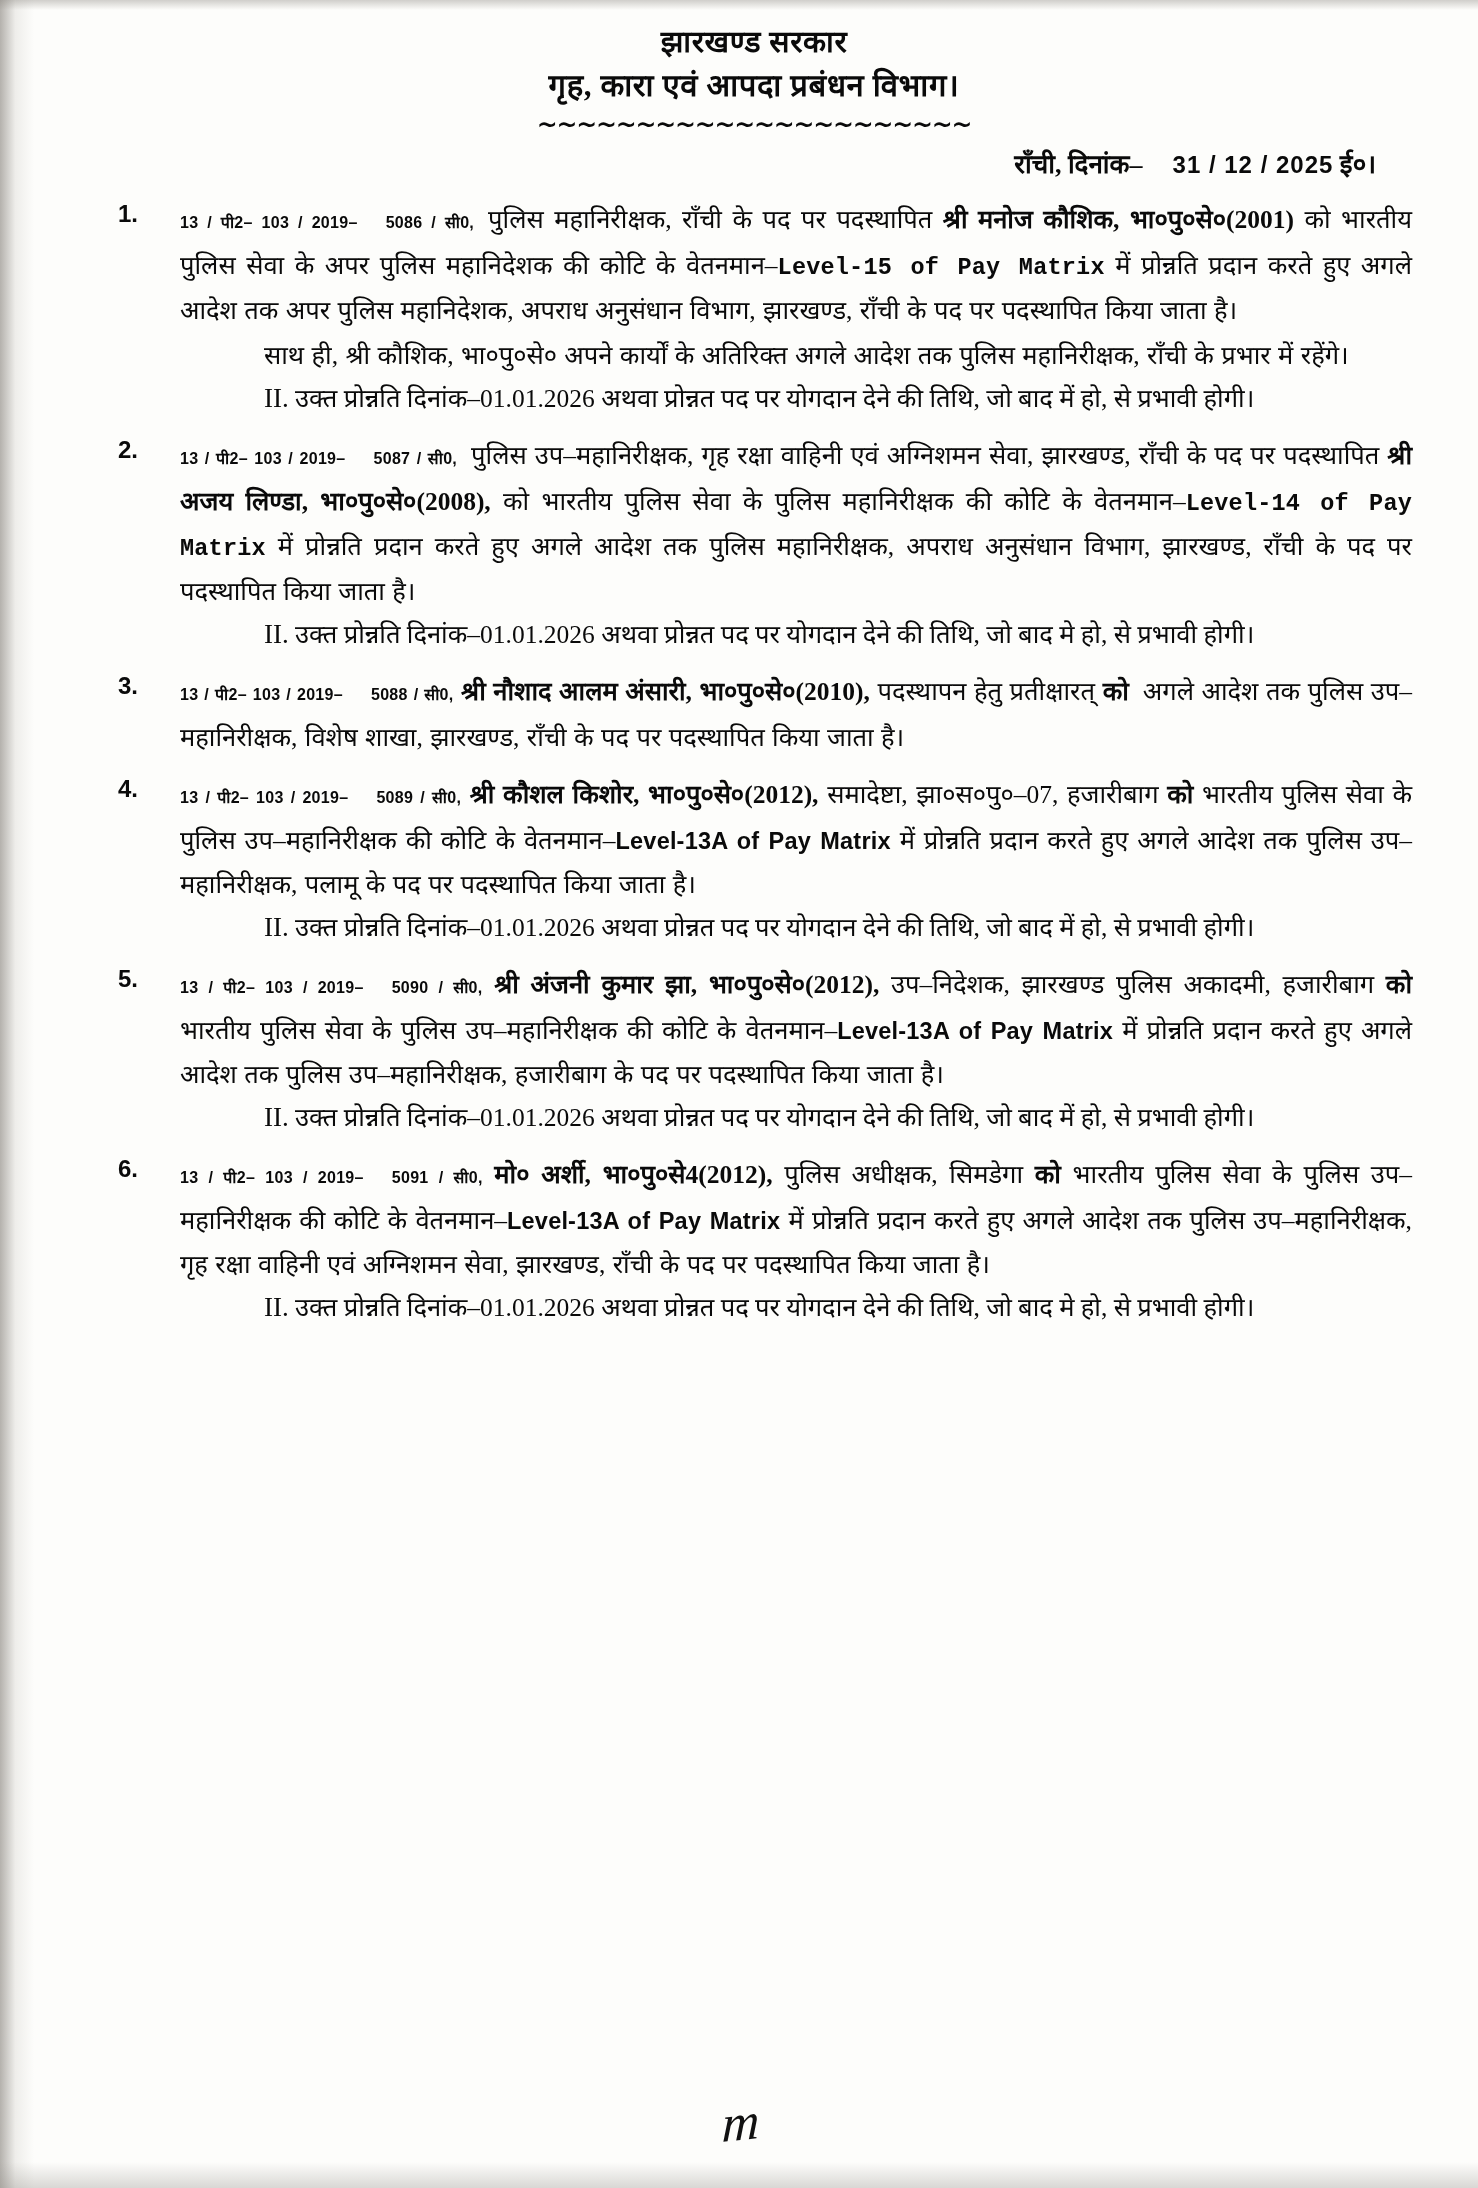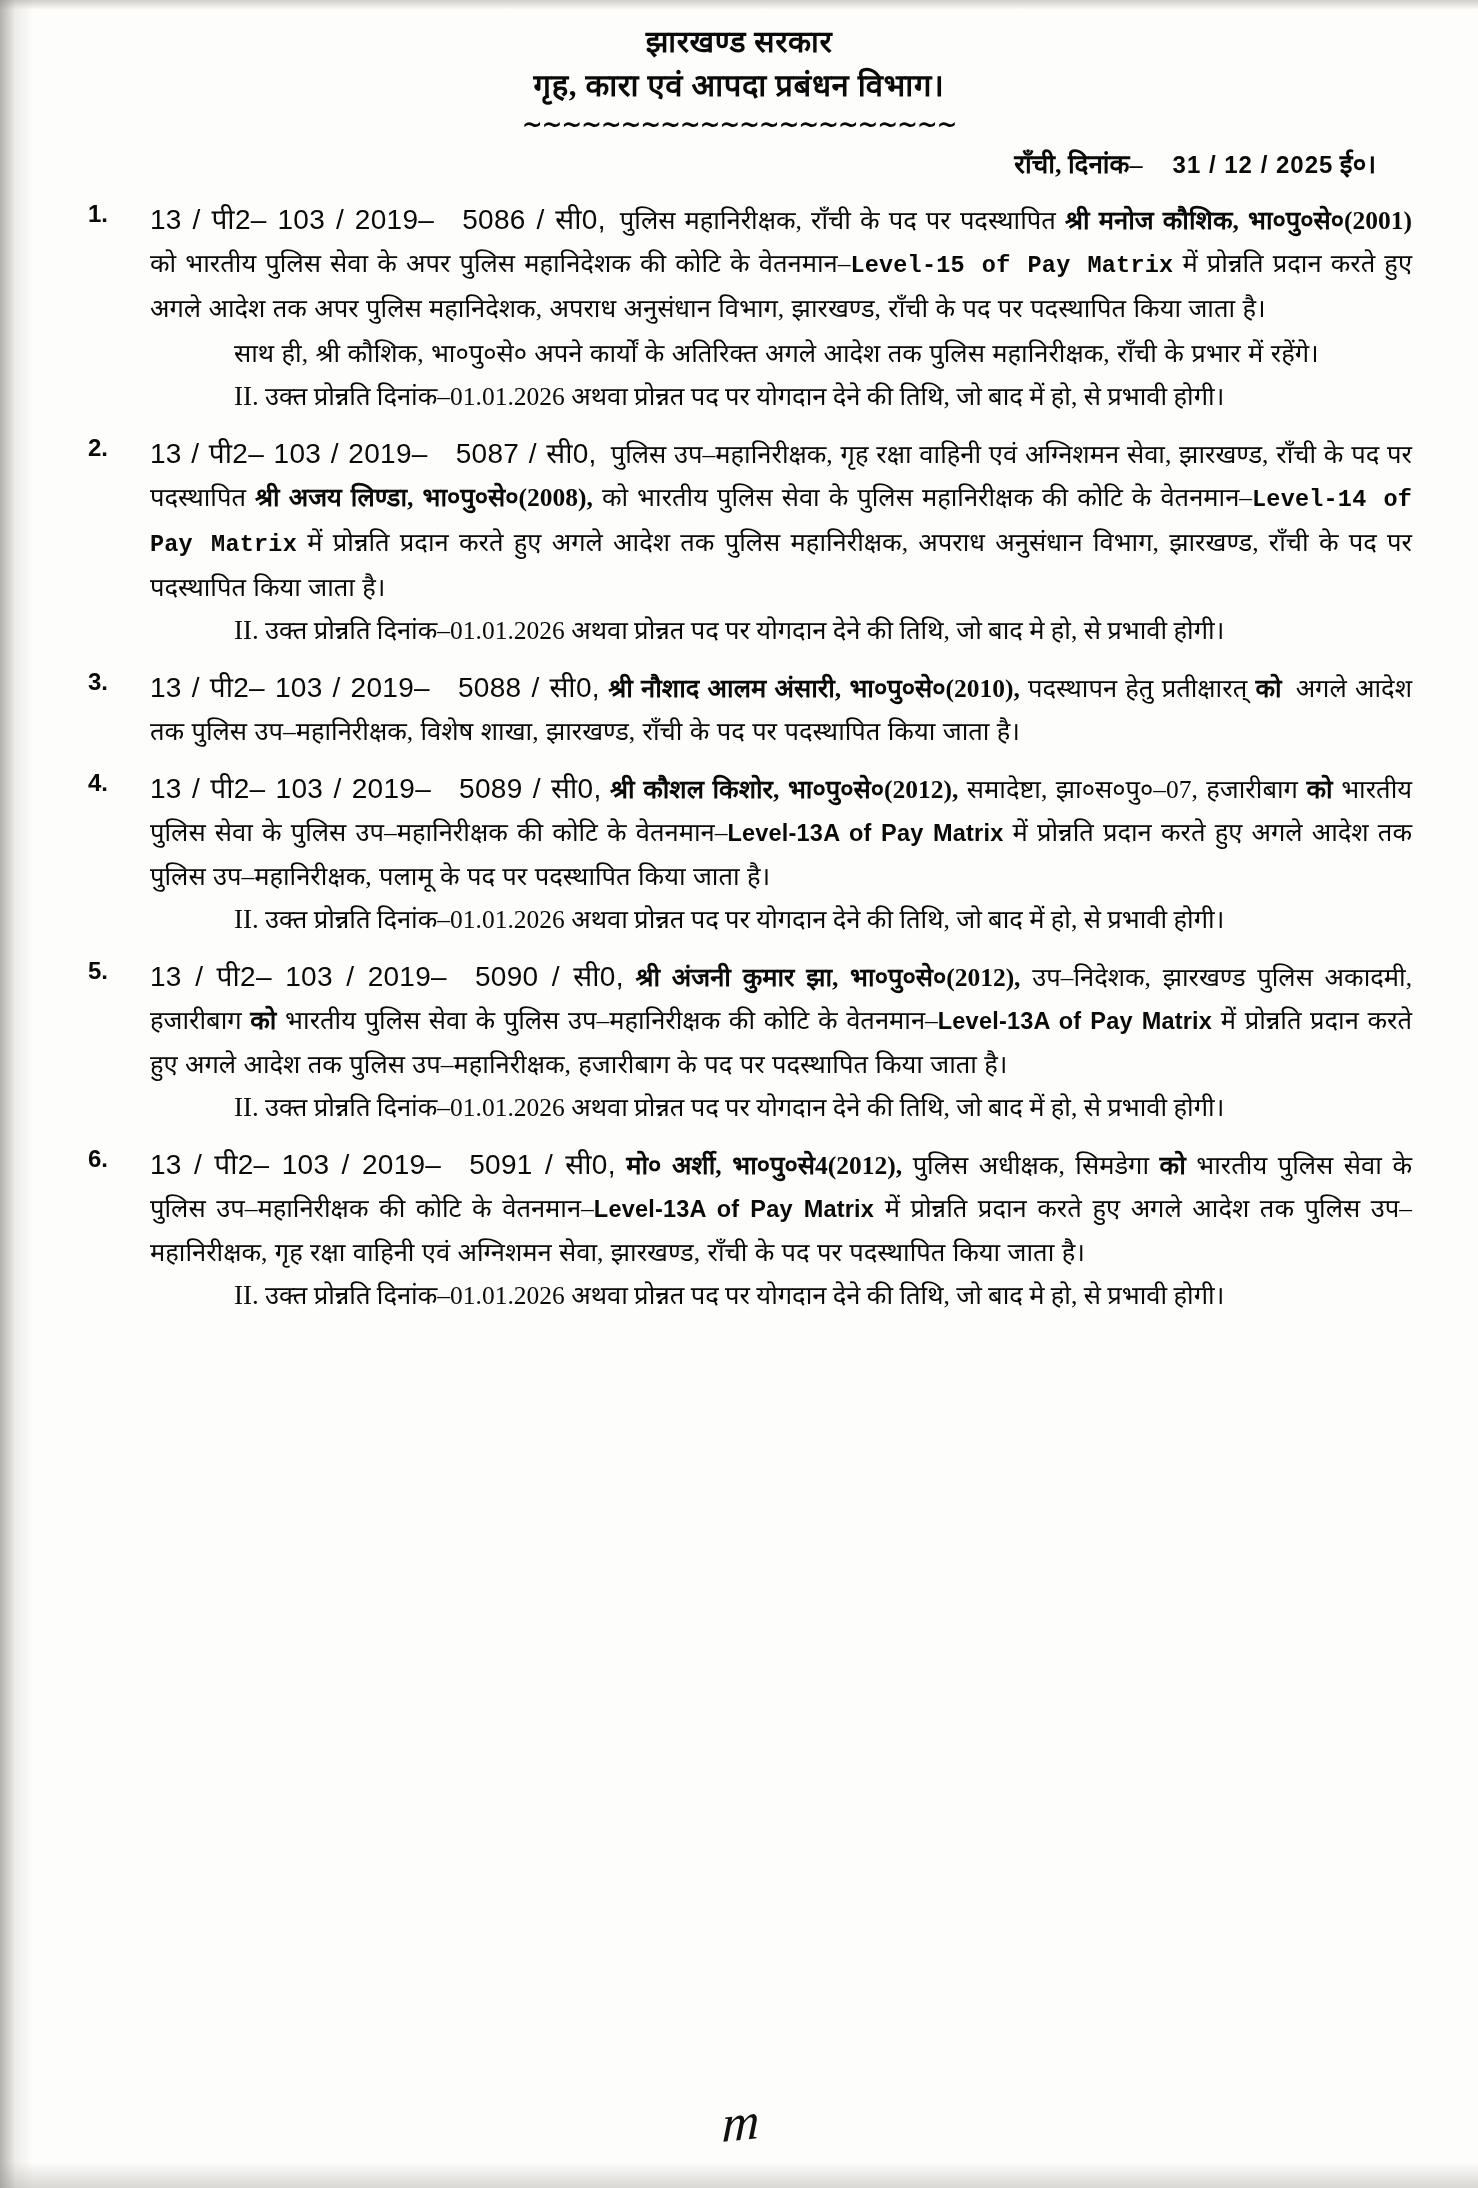--- a/index.html
+++ b/index.html
@@ -36,21 +36,21 @@
   }
   .scan-edge-bottom {
     position: absolute;
     left: 0; bottom: 0;
     width: 100%; height: 26px;
     background: linear-gradient(to top, rgba(150,146,140,0.35), rgba(255,255,255,0));
     pointer-events: none;
   }
   .content {
     position: relative;
-    padding: 16px 66px 0 66px;
+    padding: 16px 66px 0 96px;
     z-index: 2;
   }
 
   
   .hdr-line1, .hdr-line2 {
     text-align: center;
     font-weight: 700;
     letter-spacing: 0.6px;
   }
   .hdr-line1 {
@@ -123,22 +123,22 @@
   .para.indent { text-indent: 84px; }
   .sub-ii {
     font-size: 25.5px;
     line-height: 43px;
     text-align: justify;
     margin: 0 0 0 0;
     text-indent: 84px;
   }
   .fileno {
     font-family: "Liberation Sans", sans-serif;
-    font-weight: 400;
-    font-size: 28px;
+    font-weight: 700;
+    font-size: 16px;
     letter-spacing: 0.3px;
     white-space: nowrap;
     margin-top: 28px;
   }
   .gap-sm { display: inline-block; width: 14px; }
   .gap-md { display: inline-block; width: 28px; }
   .bold { font-weight: 700; }
   .lvl {
     font-family: Liberation Mono, monospace;
     font-size: 23.5px;

